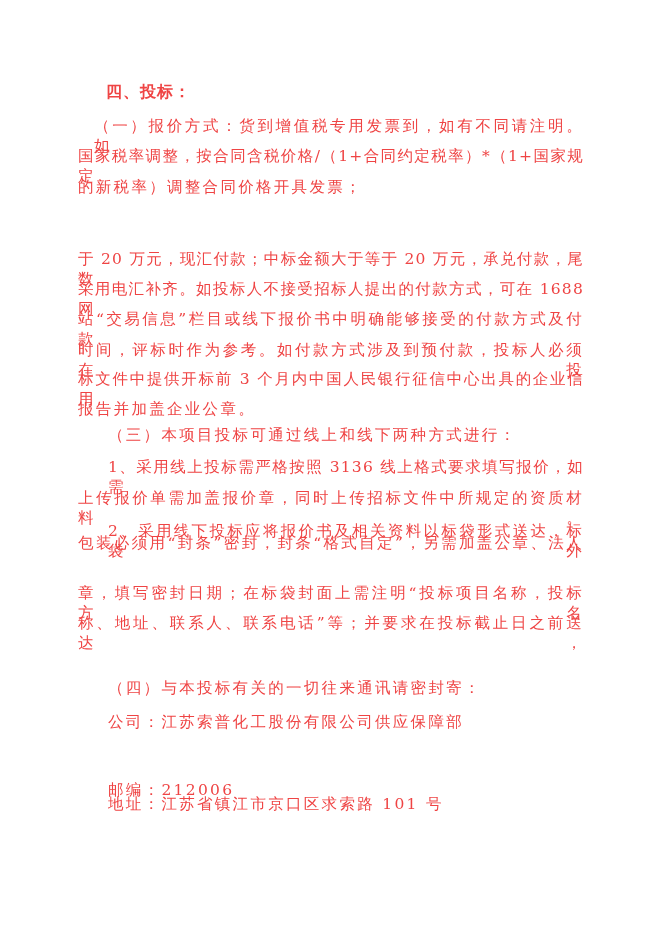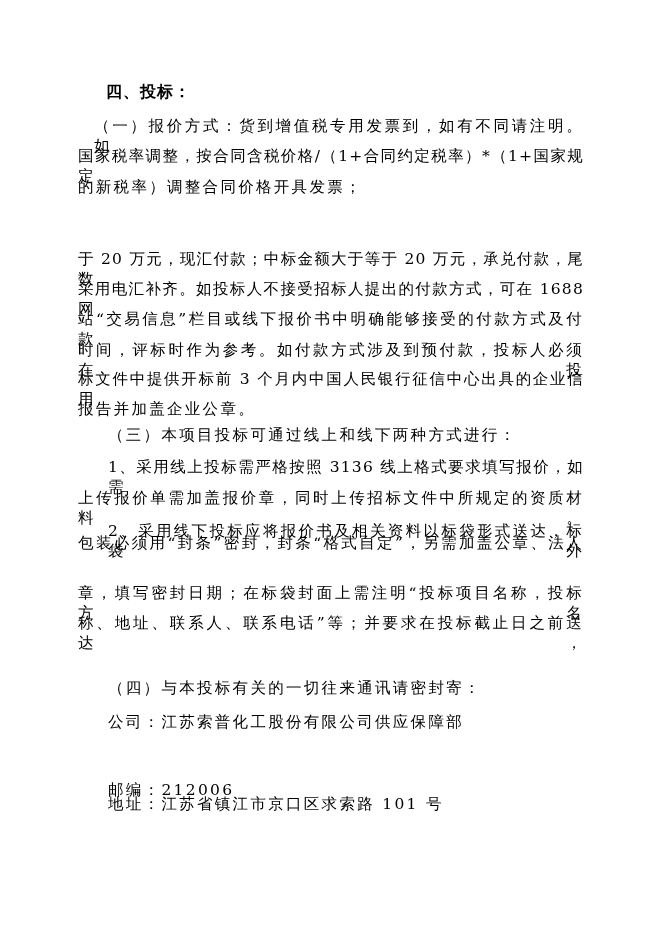--- a/index.html
+++ b/index.html
@@ -1,20 +1,20 @@
 <!DOCTYPE html>
 <html><head>
 <meta charset="utf-8">
 <style>
   html, body { margin: 0; padding: 0; background: #ffffff; }
   body { width: 662px; height: 936px; position: relative; overflow: hidden;
          font-family: "DejaVu Serif", "Liberation Serif", serif; color: #222; }
   .page { position: absolute; left: 0; top: 0; width: 662px; height: 936px; background: #fff; }
   .line { position: absolute; left: 78px; width: 506px; font-size: 15.5px; line-height: 20px;
-          white-space: nowrap; letter-spacing: 2.3px; color: #000000; }
+          white-space: nowrap; letter-spacing: 2.3px; color: #ef4444; }
   .heading { font-family: "DejaVu Sans", "Liberation Sans", sans-serif; font-weight: bold;
              letter-spacing: 1px; font-size: 16px; }
   .just { text-align-last: justify; text-align: justify; white-space: normal; }
   .tight { letter-spacing: 1.2px; }
 </style>
 </head>
 <body>
 
 <div class="page">
   <div class="line heading" style="left:106px;top:82px;">四、投标：</div>

